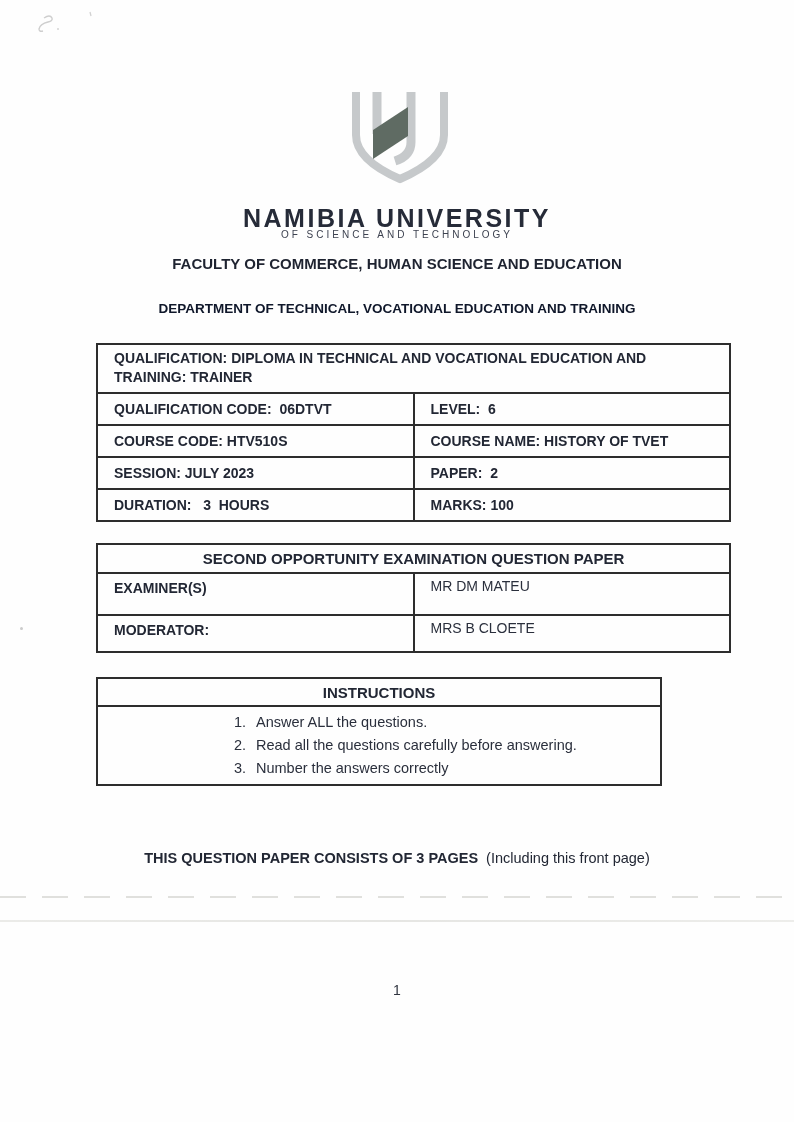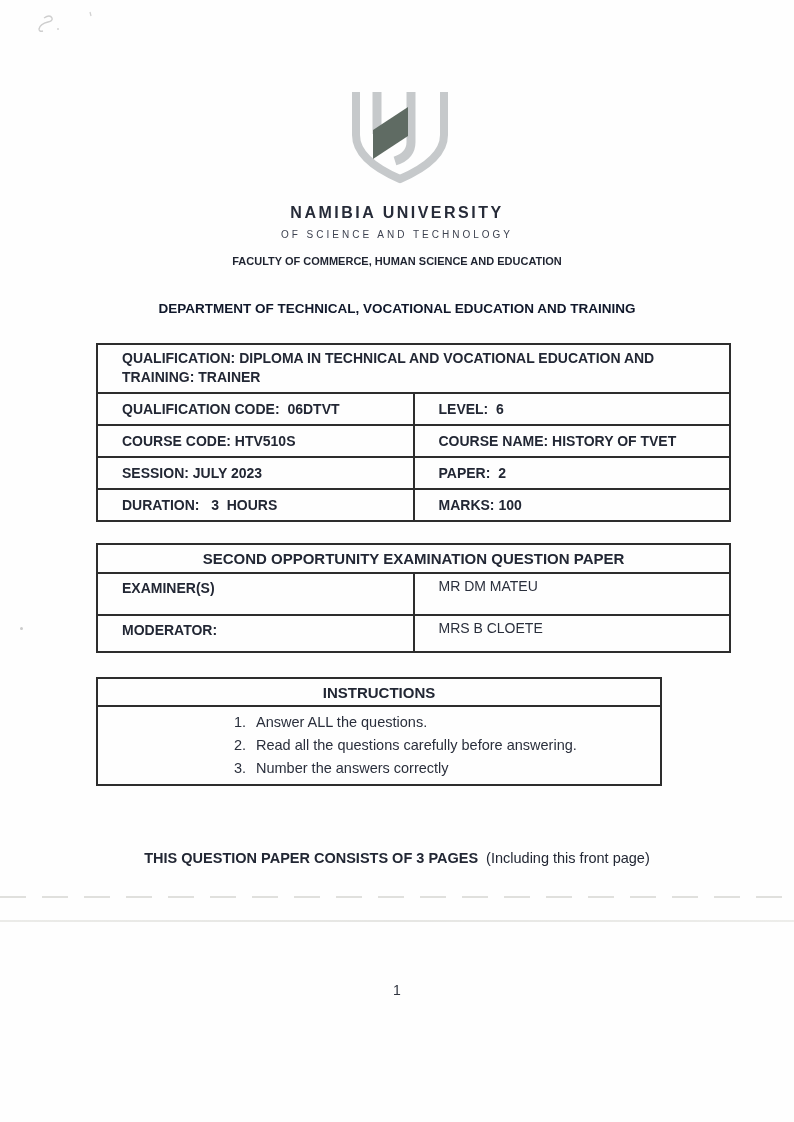--- a/index.html
+++ b/index.html
@@ -13,30 +13,30 @@
     overflow:hidden;
   }
   
   .pencil{position:absolute;left:30px;top:8px;width:70px;height:28px;opacity:.55;}
   .margin-dot{position:absolute;left:20px;top:627px;width:3px;height:3px;border-radius:50%;
     background:#9a9a9a;opacity:.5;}
   
   .logo{position:absolute;left:351px;top:90px;width:98px;height:100px;}
   
   .wordmark{position:absolute;left:0;top:204px;width:794px;text-align:center;
-    font-size:16px;font-weight:bold;letter-spacing:2.5px;color:#262b38;}
+    font-size:25px;font-weight:bold;letter-spacing:2.5px;color:#262b38;}
   .wordmark-sub{position:absolute;left:0;top:229px;width:794px;text-align:center;
     font-size:10px;letter-spacing:3px;color:#3d4250;}
   .faculty{position:absolute;left:0;top:255px;width:794px;text-align:center;
-    font-size:11px;font-weight:bold;color:#1e2330;}
+    font-size:15px;font-weight:bold;color:#1e2330;}
   .department{position:absolute;left:0;top:301px;width:794px;text-align:center;
     font-size:13.5px;font-weight:bold;color:#0f172a;}
   
   table{border-collapse:collapse;table-layout:fixed;}
-  td{border:2px solid #2d2d2d;padding:3px 24px;vertical-align:middle;
+  td{border:2px solid #2d2d2d;padding:3px 16px;vertical-align:middle;
      font-size:14px;overflow:hidden;}
   .info-table{position:absolute;left:96px;top:343px;width:635px;}
   .info-table td{font-weight:bold;white-space:pre-wrap;line-height:19px;}
   .info-table .c1{width:292px;}
   .row-qual td{height:40px;vertical-align:top;padding-top:4px;}
   .row-sm td{height:24px;}
   .exam-table{position:absolute;left:96px;top:543px;width:635px;}
   .exam-table .c1{width:112px;}
   .exam-table .tbl-title{height:21px;text-align:center;font-weight:bold;font-size:15px;}
   .exam-table .lbl{font-weight:bold;vertical-align:top;padding-top:6px;}

